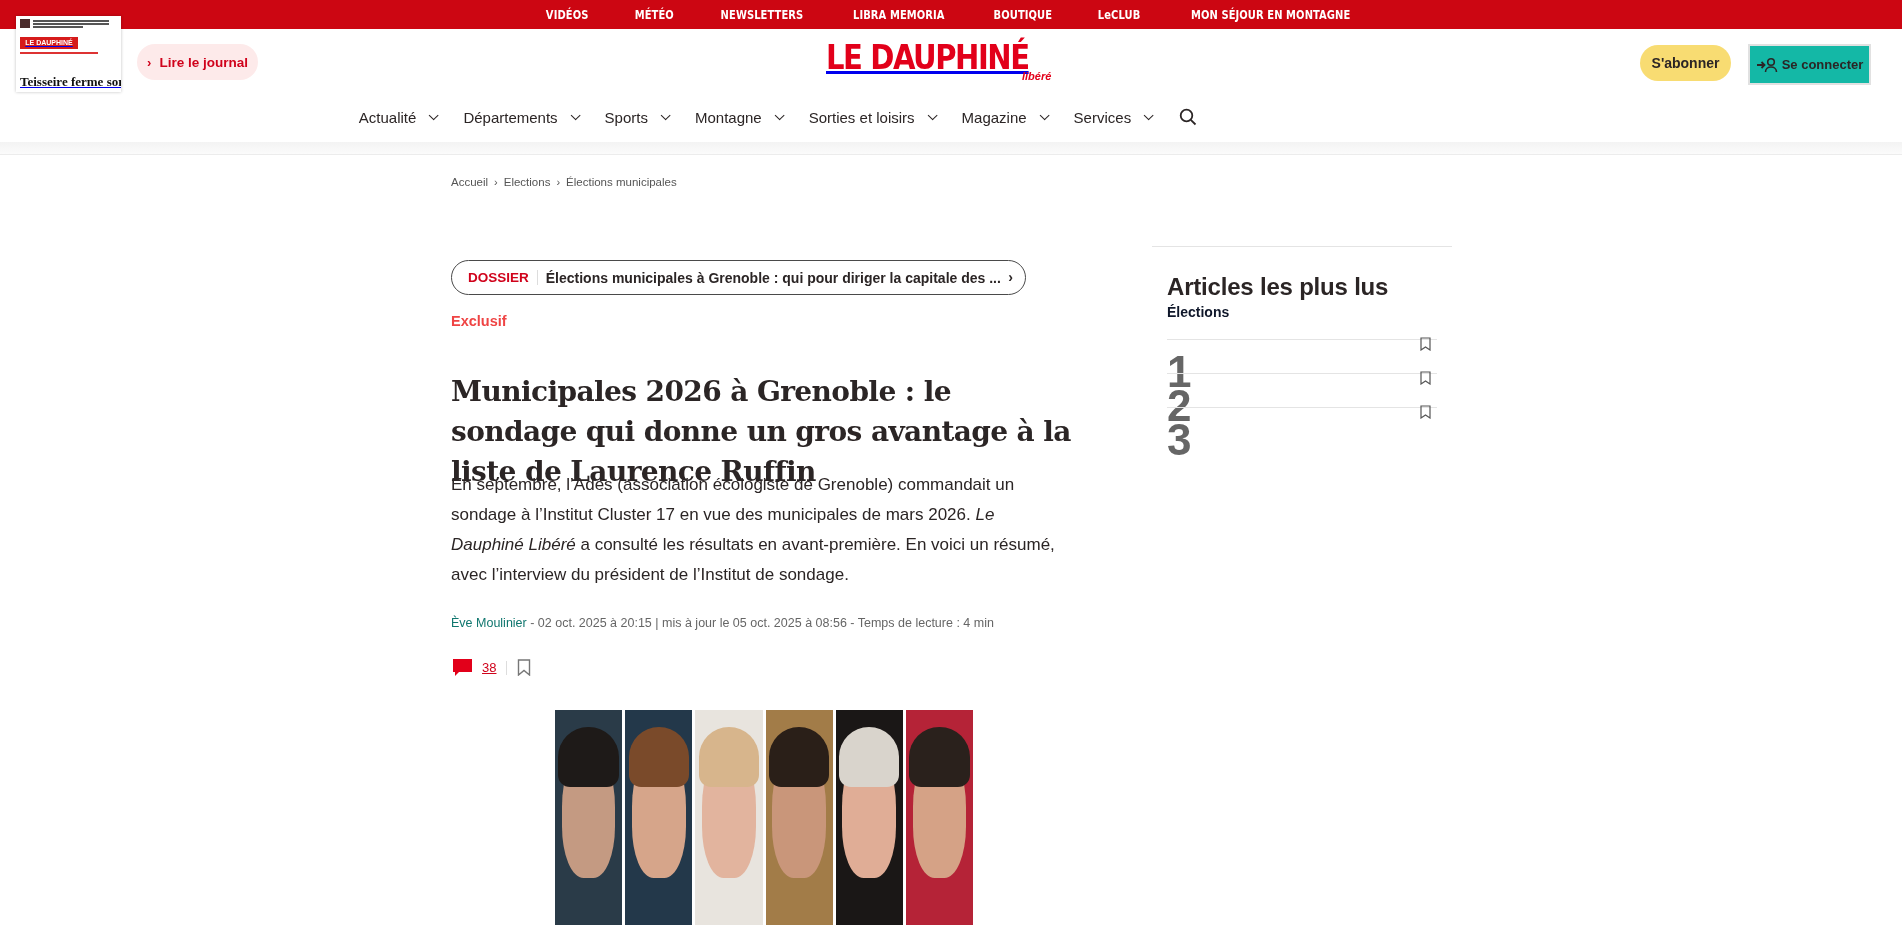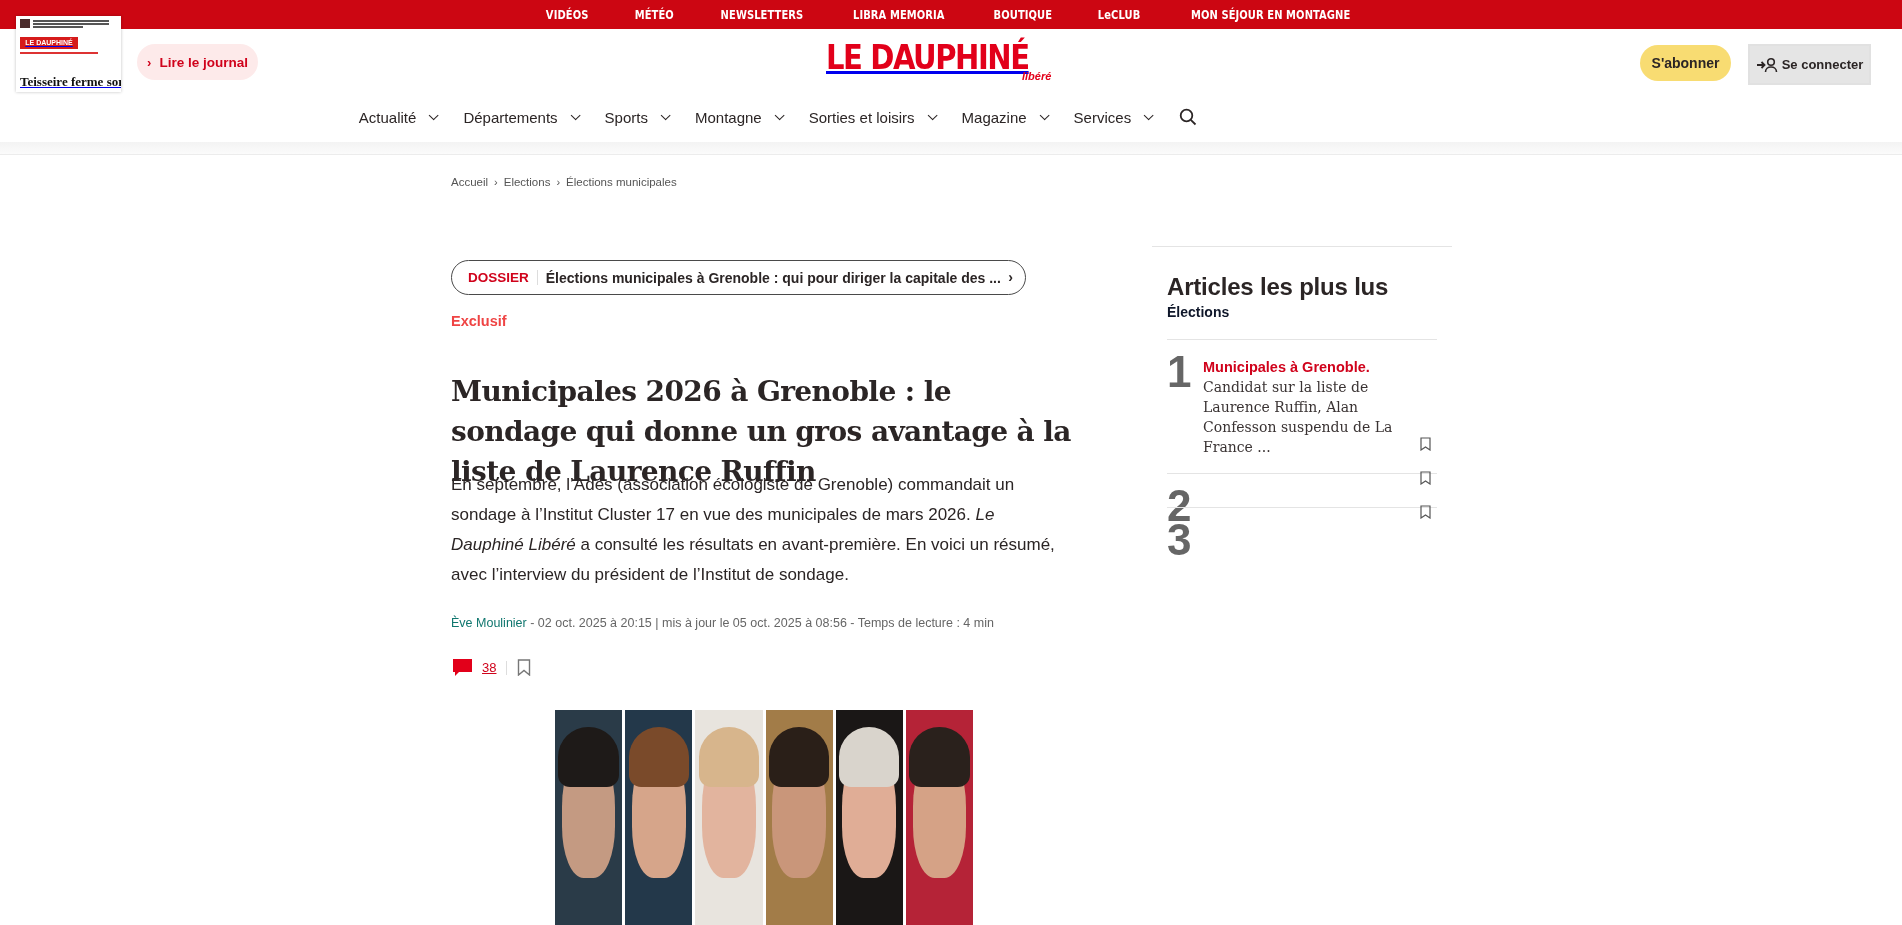--- a/index.html
+++ b/index.html
@@ -24,21 +24,21 @@
 
   .lire-btn { position: absolute; left: 137px; top: 44px; height: 36px; width: 121px; border-radius: 18px; background: #fdeaea; display: flex; align-items: center; justify-content: center; gap: 8px; color: #d0021b; font-weight: 700; font-size: 13.5px; text-decoration: none; }
   .lire-btn .chev { font-size: 13px; font-weight: 700; }
 
   
   .logo { position: absolute; left: 826px; top: 40px; width: 252px; height: 44px; }
   .logo-main { font-family: "DejaVu Sans", "Liberation Sans", sans-serif; font-weight: 900; font-size: 34px; color: #e2001a; letter-spacing: -1.5px; line-height: 34px; transform: scaleX(0.95); transform-origin: left; white-space: nowrap; font-stretch: condensed; }
   .logo-sub { position: absolute; left: 150px; top: 30px; font-family: "Liberation Sans", sans-serif; font-style: italic; font-weight: 700; font-size: 11px; color: #e2001a; margin-left: 46px; }
 
   .subscribe-btn { position: absolute; left: 1640px; top: 45px; width: 91px; height: 36px; border-radius: 18px; background: #f8dc72; border: none; color: #2b2525; font-weight: 700; font-size: 14px; font-family: "Liberation Sans", sans-serif; display: flex; align-items: center; justify-content: center; }
-  .login-btn { position: absolute; left: 1748px; top: 44px; width: 123px; height: 41px; background: #e5e5e5; border: 2px solid #e1e1e1; display: flex; align-items: center; justify-content: center; gap: 4px; font-size: 13px; font-weight: 700; color: #2b2525; font-family: "Liberation Sans", sans-serif; }
+  .login-btn { position: absolute; left: 1748px; top: 44px; width: 123px; height: 41px; background: #14b8a6; border: 2px solid #e1e1e1; display: flex; align-items: center; justify-content: center; gap: 4px; font-size: 13px; font-weight: 700; color: #2b2525; font-family: "Liberation Sans", sans-serif; }
   .login-btn svg { display: block; }
 
   
   .mainnav { position: absolute; left: 0; top: 92px; width: 1543px; height: 50px; display: flex; justify-content: center; align-items: center; }
   .mainnav .item { display: flex; align-items: center; gap: 12px; margin: 0 14px; color: #2b2525; font-size: 15px; font-family: "Liberation Sans", sans-serif; text-decoration: none; }
   .mainnav .item .chev { display: inline-block; width: 7px; height: 7px; border-right: 1.6px solid #2b2525; border-bottom: 1.6px solid #2b2525; transform: rotate(45deg) translateY(-3px); }
   .mainnav .search { margin-left: 14px; width: 20px; height: 20px; display: flex; align-items: center; justify-content: center; }
   .nav-shadow { position: absolute; left: 0; top: 142px; width: 1902px; height: 12px; background: linear-gradient(#f3f3f3, #fbfbfb); }
   .nav-line { position: absolute; left: 0; top: 154px; width: 1902px; height: 1px; background: #ececec; }
 
@@ -238,21 +238,20 @@
     </div>
   </div>
 
 <aside class="sidebar">
   <div class="topline"></div>
   <h2>Articles les plus lus</h2>
   <div class="sub">Élections</div>
   <div class="ranklist">
     <div class="rank-item">
       <span class="num">1</span>
-      <div class="txt"><span class="cat">Municipales à Grenoble.</span><span> Candidat sur la liste de Laurence Ruffin, Alan Confesson suspendu de La France ...</span></div>
       <span class="bm"><svg width="11" height="14" viewBox="0 0 11 14">
             <path d="M1 1h9v12L5.5 10 1 13z" stroke="#555" stroke-width="1.2" fill="none"></path>
           </svg></span>
     </div>
     <div class="rank-item">
       <span class="num">2</span>
       <span class="bm"><svg width="11" height="14" viewBox="0 0 11 14">
             <path d="M1 1h9v12L5.5 10 1 13z" stroke="#555" stroke-width="1.2" fill="none"></path>
           </svg></span>
     </div>

